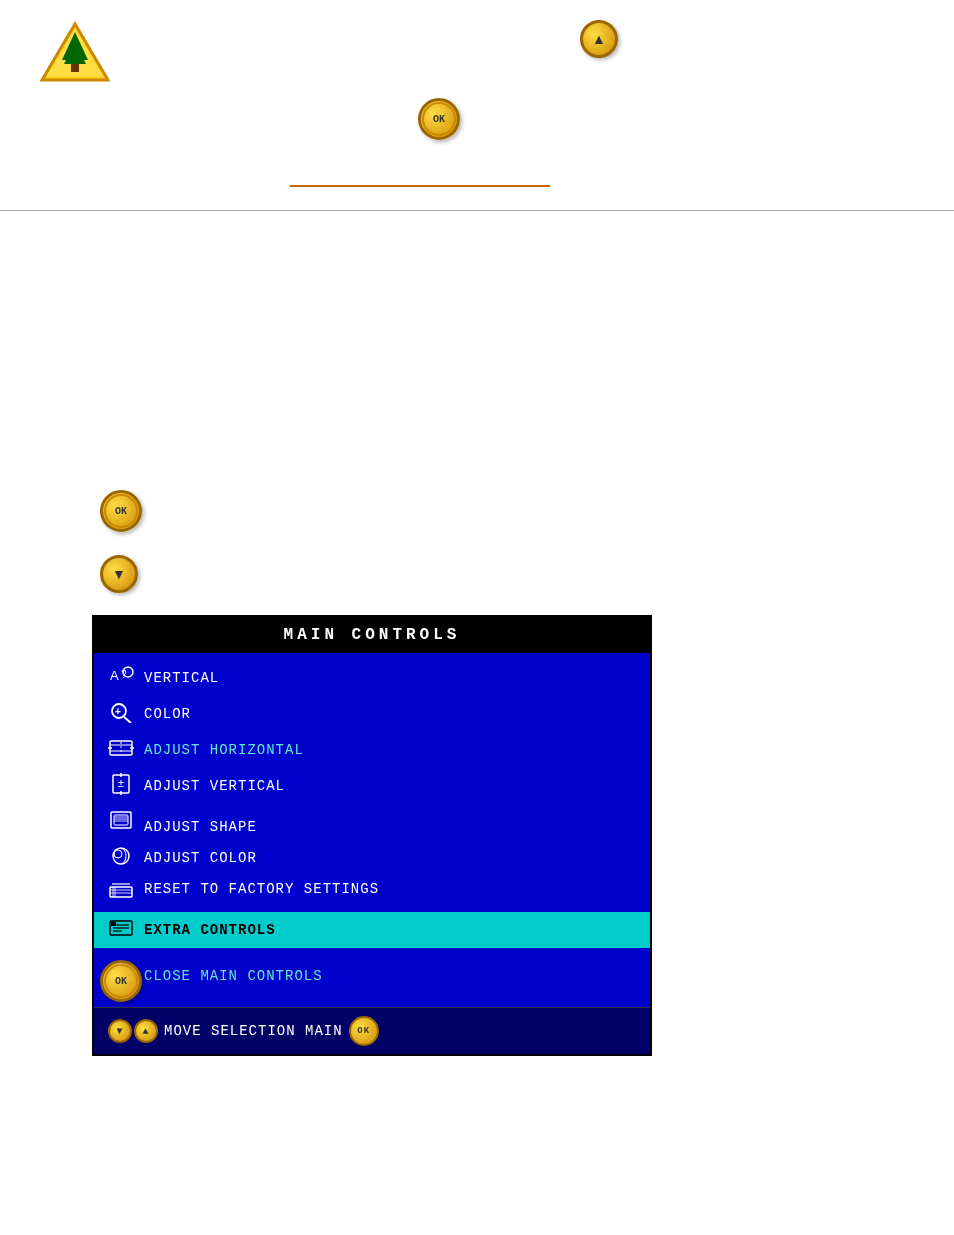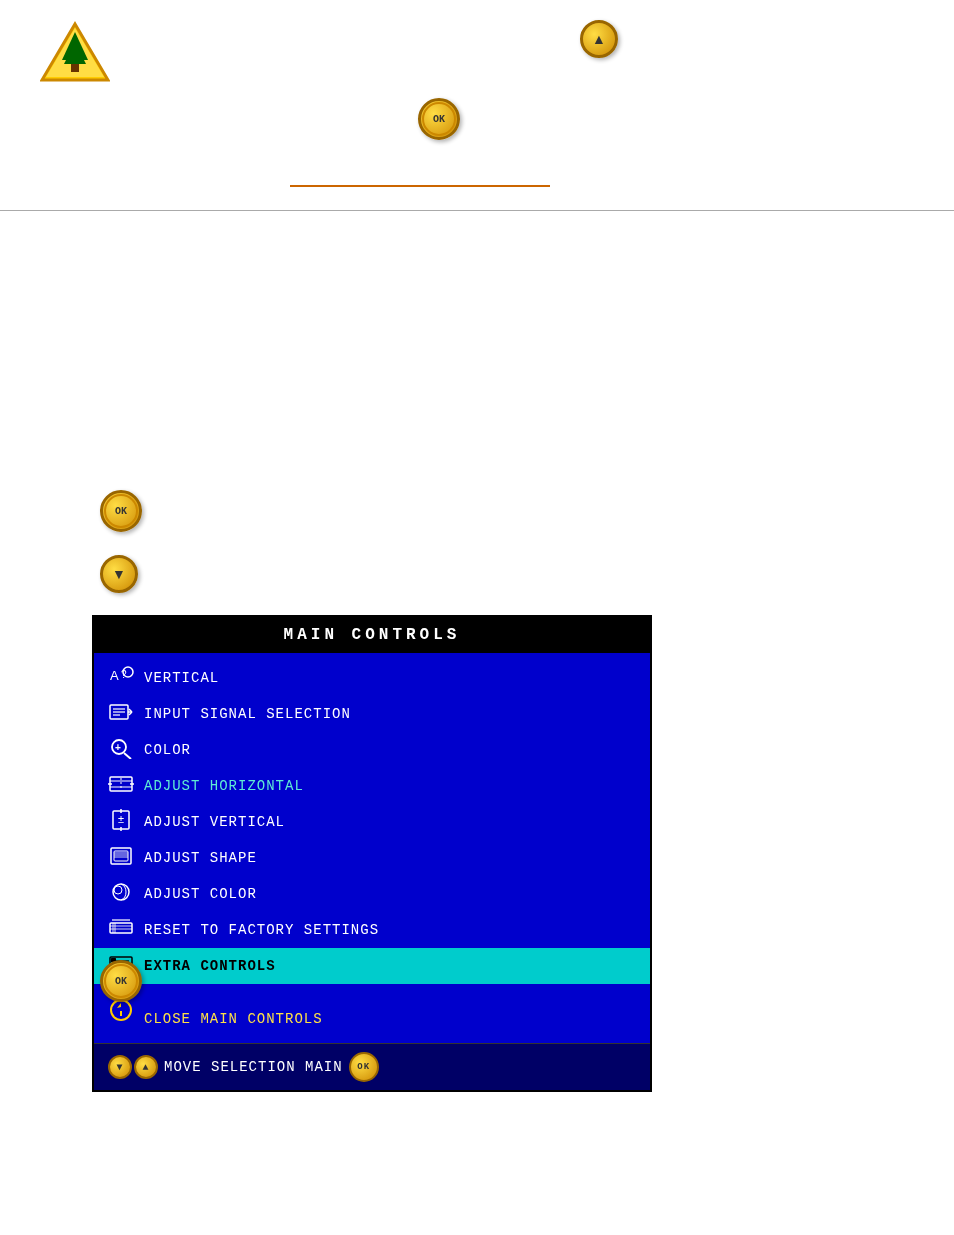--- a/index.html
+++ b/index.html
@@ -102,34 +102,20 @@
         
         <svg width="26" height="22" viewBox="0 0 26 22">
           <text x="2" y="16" font-size="13" fill="white" font-family="Arial">A</text>
           <text x="13" y="14" font-size="10" fill="white" font-family="Arial">?</text>
           <circle cx="20" cy="8" r="5" fill="none" stroke="white" stroke-width="1.5"></circle>
         </svg>
       </span>
       <span>VERTICAL</span>
     </div>
 
-    <div style="display:flex; align-items:center; padding:5px 14px; color:#ffffff; font-family:'Courier New',monospace; font-size:14px; letter-spacing:1px;">
-      <span style="width:28px; margin-right:8px; display:inline-block;">
-        <svg width="26" height="22" viewBox="0 0 26 22">
-          <rect x="2" y="4" width="18" height="14" rx="1" fill="none" stroke="white" stroke-width="1.5"></rect>
-          <line x1="20" y1="11" x2="24" y2="11" stroke="white" stroke-width="1.5"></line>
-          <line x1="21" y1="8" x2="24" y2="11" stroke="white" stroke-width="1.5"></line>
-          <line x1="21" y1="14" x2="24" y2="11" stroke="white" stroke-width="1.5"></line>
-          <line x1="5" y1="8" x2="17" y2="8" stroke="white" stroke-width="1.2"></line>
-          <line x1="5" y1="11" x2="17" y2="11" stroke="white" stroke-width="1.2"></line>
-          <line x1="5" y1="14" x2="12" y2="14" stroke="white" stroke-width="1.2"></line>
-        </svg>
-      </span>
-      <span>INPUT  SIGNAL  SELECTION</span>
-    </div>
 
     <div style="display:flex; align-items:center; padding:5px 14px; color:#ffffff; font-family:'Courier New',monospace; font-size:14px; letter-spacing:1px;">
       <span style="width:28px; margin-right:8px; display:inline-block;">
         <svg width="26" height="22" viewBox="0 0 26 22">
           <circle cx="11" cy="10" r="7" fill="none" stroke="white" stroke-width="1.8"></circle>
           <line x1="16" y1="16" x2="23" y2="22" stroke="white" stroke-width="2"></line>
           <text x="7" y="14" font-size="10" fill="white" font-family="Arial" font-weight="bold">+</text>
         </svg>
       </span>
       <span>COLOR</span>
@@ -154,21 +140,21 @@
         <svg width="26" height="22" viewBox="0 0 26 22">
           <rect x="5" y="2" width="16" height="18" rx="1" fill="none" stroke="white" stroke-width="1.5"></rect>
           <line x1="13" y1="0" x2="13" y2="4" stroke="white" stroke-width="1.5"></line>
           <line x1="13" y1="18" x2="13" y2="22" stroke="white" stroke-width="1.5"></line>
           <text x="10" y="14" font-size="11" fill="white" font-family="Arial">±</text>
         </svg>
       </span>
       <span>ADJUST  VERTICAL</span>
     </div>
 
-    <div style="display:flex; align-items:center; padding:5px 14px; color:#ffffff; font-family:'Courier New',monospace; font-size:14px; letter-spacing:1px;">
+    <div style="display:flex; align-items:flex-end; padding:5px 14px; color:#ffffff; font-family:'Courier New',monospace; font-size:14px; letter-spacing:1px;">
       <span style="width:28px; margin-right:8px; display:inline-block;">
         <svg width="26" height="22" viewBox="0 0 26 22">
           <rect x="3" y="3" width="20" height="16" rx="1" fill="none" stroke="white" stroke-width="1.5"></rect>
           <rect x="6" y="6" width="14" height="10" rx="1" fill="none" stroke="white" stroke-width="1"></rect>
           <line x1="6" y1="8" x2="20" y2="8" stroke="white" stroke-width="0.8"></line>
           <line x1="6" y1="10" x2="20" y2="10" stroke="white" stroke-width="0.8"></line>
           <line x1="6" y1="12" x2="20" y2="12" stroke="white" stroke-width="0.8"></line>
         </svg>
       </span>
       <span>ADJUST  SHAPE</span>
@@ -178,21 +164,21 @@
       <span style="width:28px; margin-right:8px; display:inline-block;">
         <svg width="26" height="22" viewBox="0 0 26 22">
           <circle cx="13" cy="11" r="8" fill="none" stroke="white" stroke-width="1.5"></circle>
           <circle cx="10" cy="9" r="4" fill="none" stroke="white" stroke-width="1"></circle>
           <path d="M13,3 Q18,5 18,11 Q18,17 13,19" fill="none" stroke="white" stroke-width="1"></path>
         </svg>
       </span>
       <span>ADJUST  COLOR</span>
     </div>
 
-    <div style="display:flex; align-items:center; padding:5px 14px; color:#ffffff; font-family:'Courier New',monospace; font-size:14px; letter-spacing:1px;">
+    <div style="display:flex; padding:5px 14px; color:#ffffff; font-family:'Courier New',monospace; font-size:14px; letter-spacing:1px;">
       <span style="width:28px; margin-right:8px; display:inline-block;">
         <svg width="26" height="22" viewBox="0 0 26 22">
           <rect x="2" y="6" width="22" height="10" rx="1" fill="none" stroke="white" stroke-width="1.5"></rect>
           <line x1="2" y1="9" x2="24" y2="9" stroke="white" stroke-width="0.8"></line>
           <line x1="2" y1="12" x2="24" y2="12" stroke="white" stroke-width="0.8"></line>
           <line x1="5" y1="6" x2="5" y2="16" stroke="white" stroke-width="0.8"></line>
           <line x1="7" y1="6" x2="7" y2="16" stroke="white" stroke-width="0.8"></line>
           <line x1="4" y1="3" x2="22" y2="3" stroke="white" stroke-width="1.2"></line>
         </svg>
       </span>
@@ -207,21 +193,21 @@
           <line x1="5" y1="11" x2="21" y2="11" stroke="#000" stroke-width="1.2"></line>
           <line x1="5" y1="14" x2="14" y2="14" stroke="#000" stroke-width="1.2"></line>
           <rect x="3" y="5" width="5" height="4" fill="#000" rx="0.5"></rect>
         </svg>
       </span>
       <span>EXTRA  CONTROLS</span>
     </div>
 
     <div style="height:8px;"></div>
 
-    <div style="display:flex; align-items:flex-end; padding:5px 14px 10px 14px; color:#fde047; font-family:'Courier New',monospace; font-size:14px; letter-spacing:1px;">
+    <div style="display:flex; align-items:center; padding:5px 14px 10px 14px; color:#5eead4; font-family:'Courier New',monospace; font-size:14px; letter-spacing:1px;">
       <span style="width:28px; margin-right:8px; display:inline-block;">
         <svg width="26" height="26" viewBox="0 0 26 26">
           <circle cx="13" cy="13" r="10" fill="none" stroke="#ffcc00" stroke-width="2"></circle>
           <polygon points="13,6 9,11 13,10 13,14" fill="#ffcc00"></polygon>
           <line x1="13" y1="14" x2="13" y2="19" stroke="#ffcc00" stroke-width="2"></line>
         </svg>
       </span>
       <span>CLOSE  MAIN  CONTROLS</span>
     </div>
 

